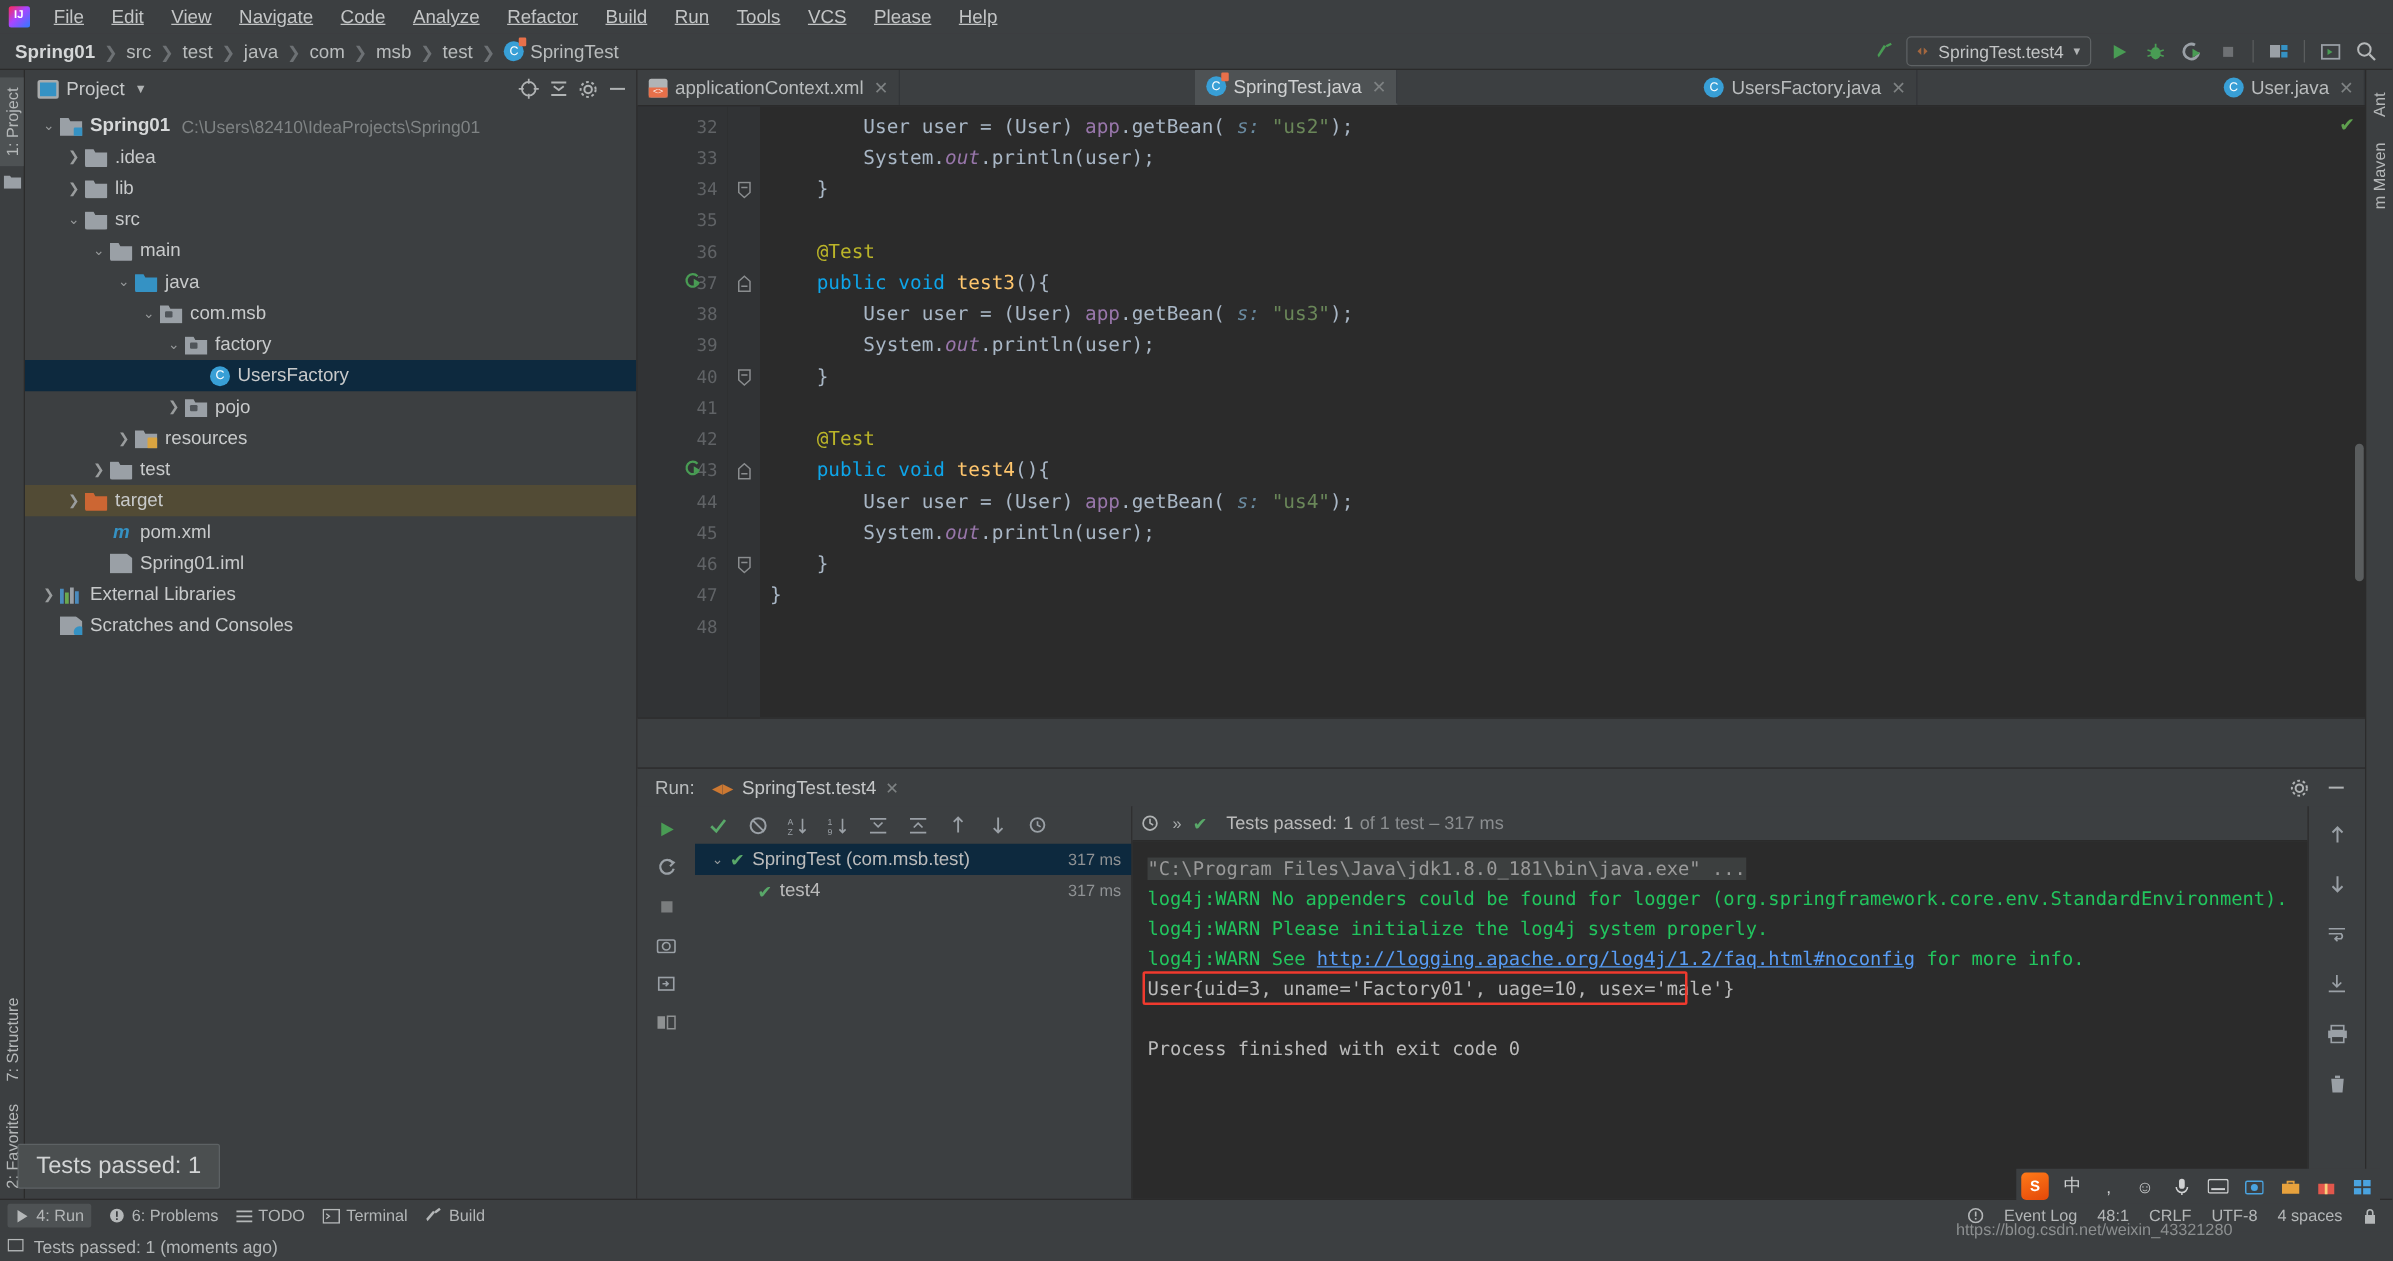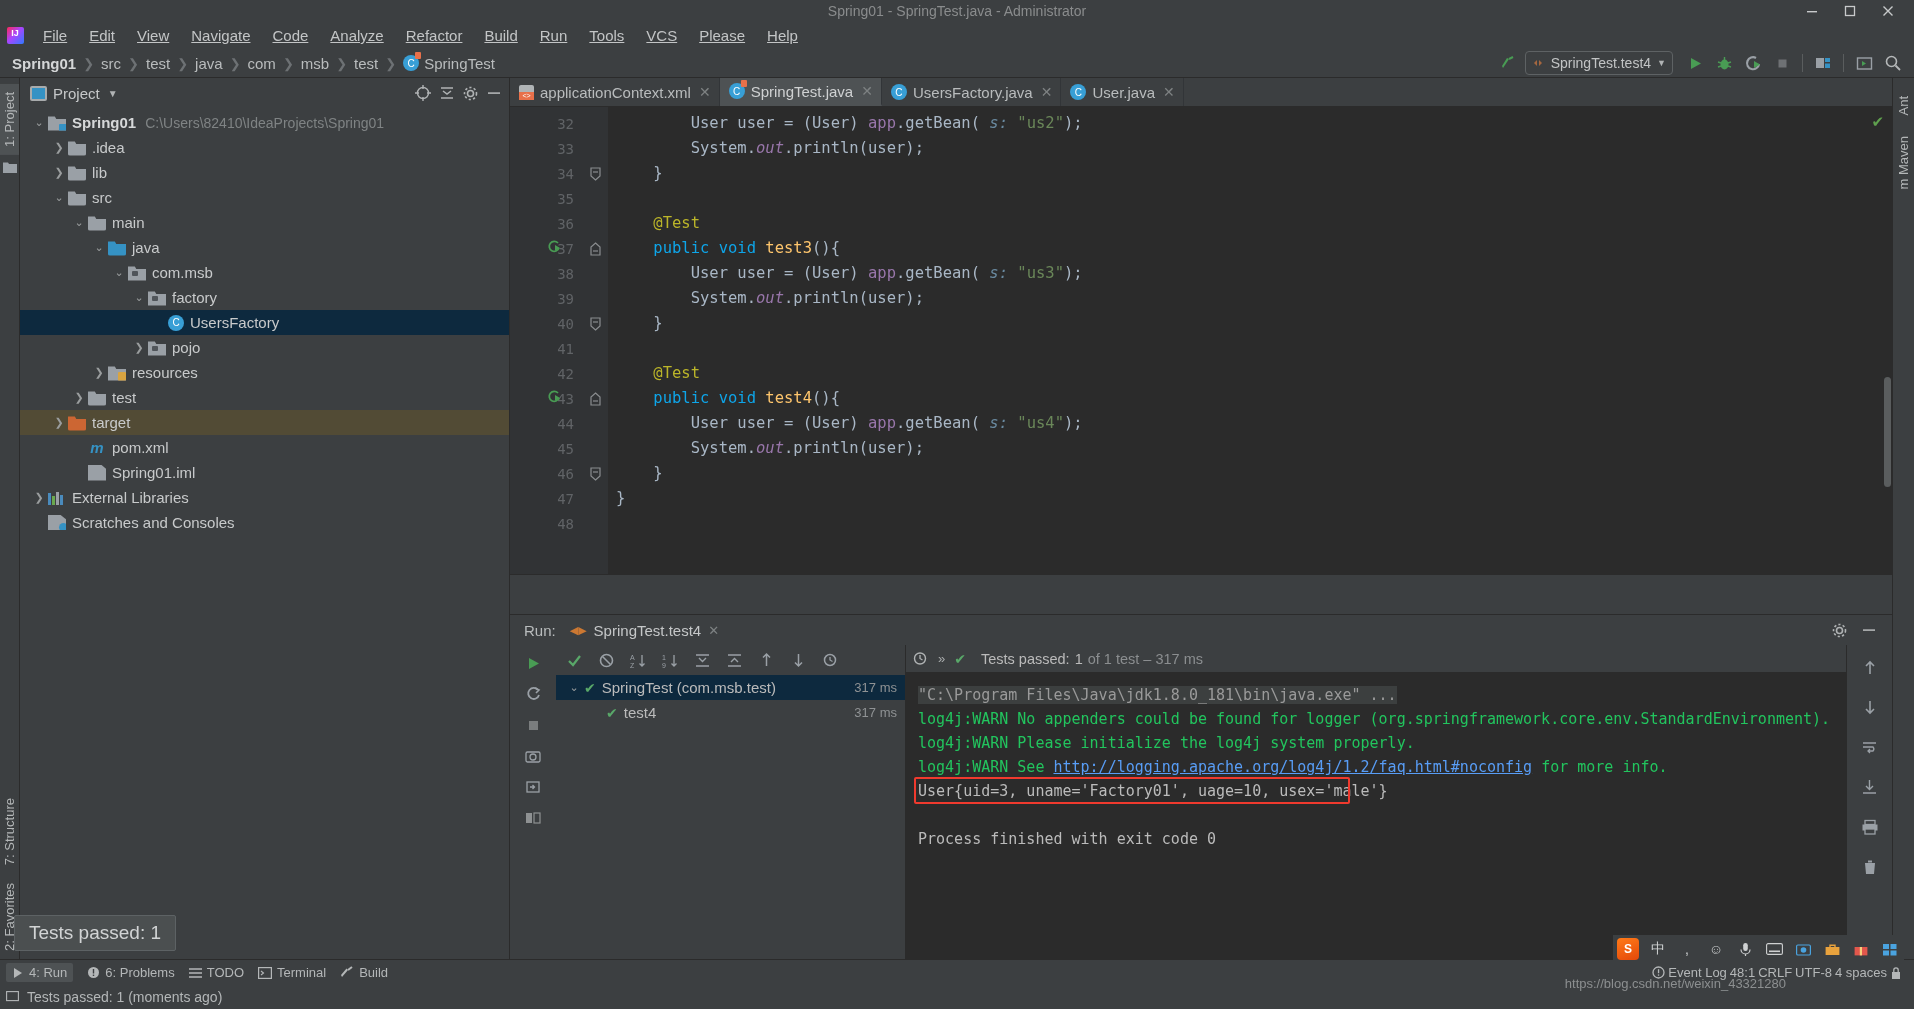--- a/index.html
+++ b/index.html
@@ -76,21 +76,21 @@
   .libicon{width:18px;margin-right:6px;flex:0 0 18px;display:flex;gap:1px;align-items:flex-end;height:14px;}
   .libicon i{width:3px;display:block;}
   .scicon{width:18px;height:15px;margin-right:6px;flex:0 0 18px;background:#9aa0a6;clip-path:polygon(0 0,70% 0,100% 28%,100% 100%,0 100%);position:relative;}
   .scicon:after{content:"";position:absolute;right:-2px;bottom:-2px;width:9px;height:9px;border-radius:50%;background:#3592c4;}
   .tname{color:#c8cacb;}
   .tname.b{font-weight:bold;color:#d6d8d9;}
   .tpath{color:#7f8384;margin-left:9px;font-size:14px;}
 
   
   .editor{flex:1;display:flex;flex-direction:column;min-width:0;background:#2b2b2b;}
-  .tabbar{height:29px;background:#3c3f41;display:flex;align-items:stretch;flex:0 0 29px;border-bottom:1px solid #2b2b2b;overflow:hidden;}
+  .tabbar{height:29px;background:#3c3f41;display:flex;align-items:stretch;flex:0 0 29px;border-bottom:1px solid #2b2b2b;overflow:hidden;justify-content:space-between;}
   .etab{display:flex;align-items:center;gap:6px;padding:0 8px 0 9px;font-size:15px;color:#b9bcbd;cursor:default;border-right:1px solid #323538;white-space:nowrap;}
   .etab.active{background:#4e5254;border-bottom:2px solid #4e5254;color:#cfd1d2;}
   .etab .x{color:#7e8283;font-size:14px;margin-left:2px;}
   .xml-ic{width:15px;height:15px;background:#b0b4b6;border-radius:2px;position:relative;}
   .xml-ic:after{content:"<>";position:absolute;left:0;bottom:0;right:0;height:8px;background:#e8704a;color:#fff;font-size:7px;line-height:8px;text-align:center;}
   .tab-cls{width:16px;height:16px;border-radius:50%;background:#389fd6;color:#fff;font-size:10px;display:inline-flex;align-items:center;justify-content:center;position:relative;}
   .tab-cls.test:after{content:"";position:absolute;right:-2px;top:-3px;width:6px;height:7px;background:#e8704a;border-radius:1px;}
 
   .codearea{flex:1;display:flex;position:relative;min-height:0;overflow:hidden;}
   .gutter{width:72px;background:#313335;flex:0 0 72px;position:relative;padding-top:4px;}
@@ -136,59 +136,39 @@
   .c-red{color:#22c55e;}
   .c-white{color:#bbbbbb;}
   .c-link{color:#589df6;text-decoration:underline;}
   .hlbox{position:absolute;border:2px solid #f03a2e;border-radius:2px;}
   .cons-right{width:46px;background:#3c3f41;display:flex;flex-direction:column;align-items:center;padding-top:10px;gap:16px;flex:0 0 46px;border-left:1px solid #2b2b2b;}
 
   
   .statusbar{height:26px;background:#3c3f41;display:flex;align-items:center;padding:0 6px;gap:14px;font-size:13px;color:#b4b7b8;flex:0 0 26px;border-top:1px solid #2b2b2b;}
   .sb-item{display:flex;align-items:center;gap:5px;cursor:default;}
   .sb-item.active{background:#4e5254;padding:2px 6px;border-radius:2px;}
-  .sb-right{margin-left:auto;display:flex;align-items:center;gap:3px;padding-right:6px;}
+  .sb-right{margin-left:auto;display:flex;align-items:center;gap:16px;padding-right:6px;}
 
   .bottombar{height:24px;background:#3c3f41;display:flex;align-items:center;padding:0 6px;gap:8px;font-size:14px;color:#b4b7b8;flex:0 0 24px;}
 
   
   .tooltip{position:absolute;left:14px;bottom:58px;background:#4b4f50;border:1px solid #5d6264;border-radius:2px;padding:6px 14px;font-size:19px;color:#d2d4d5;z-index:40;}
 
   
   .imebar{position:absolute;right:10px;bottom:46px;height:28px;display:flex;align-items:center;gap:9px;background:#3c3f41;padding:0 4px;z-index:30;}
   .ime-ic{width:20px;height:20px;display:flex;align-items:center;justify-content:center;font-size:14px;color:#cfd1d2;}
   .sogou{width:22px;height:22px;border-radius:4px;background:linear-gradient(160deg,#ff7a18,#e4480a);color:#fff;font-size:12px;display:flex;align-items:center;justify-content:center;font-weight:bold;}
   .watermark{position:absolute;right:128px;bottom:18px;font-size:13px;color:#8c8f90;z-index:25;}
   svg{display:block;}
 </style>
 </head>
 <body>
 
 <div class="app">
 
-  <div class="titlebar">
-    <div class="title-center">Spring01 - SpringTest.java - Administrator</div>
-    <div class="win-btns">
-      <div class="win-btn">
-        <svg width="16" height="16" viewBox="0 0 16 16">
-            <rect x="3" y="8" width="10" height="1.4" fill="#c8cacb"></rect>
-          </svg>
-      </div>
-      <div class="win-btn">
-        <svg width="16" height="16" viewBox="0 0 16 16">
-            <rect x="3.5" y="3.5" width="9" height="9" fill="none" stroke="#c8cacb" stroke-width="1.3"></rect>
-          </svg>
-      </div>
-      <div class="win-btn">
-        <svg width="16" height="16" viewBox="0 0 16 16">
-            <path d="M3.5 3.5 L12.5 12.5 M12.5 3.5 L3.5 12.5" stroke="#c8cacb" stroke-width="1.4"></path>
-          </svg>
-      </div>
-    </div>
-  </div>
 
   <div class="menubar">
     <div class="ij-logo">
         <div class="sq"></div>
       </div>
     <div class="mi"><u>File</u></div>
     <div class="mi"><u>Edit</u></div>
     <div class="mi"><u>View</u></div>
     <div class="mi"><u>Navigate</u></div>
     <div class="mi"><u>Code</u></div>

